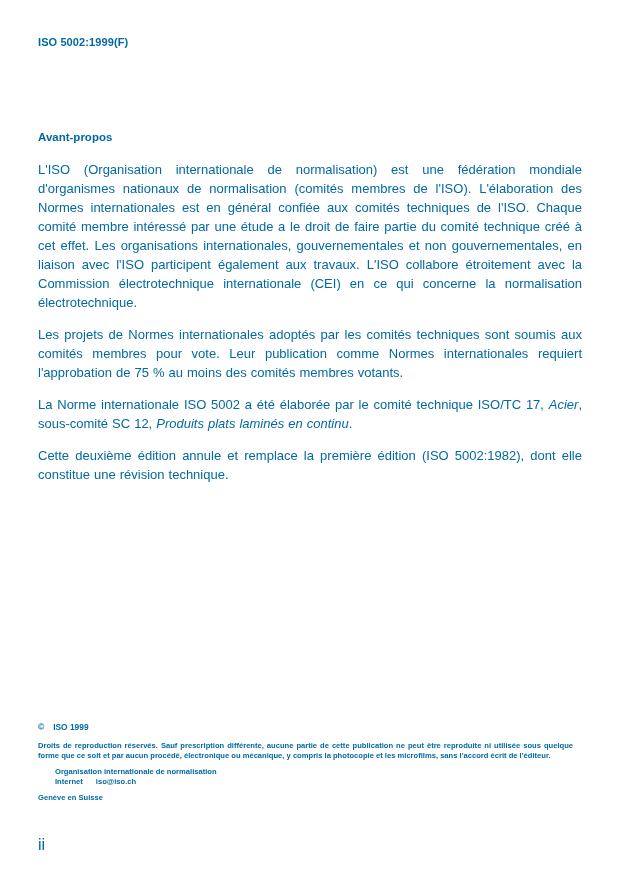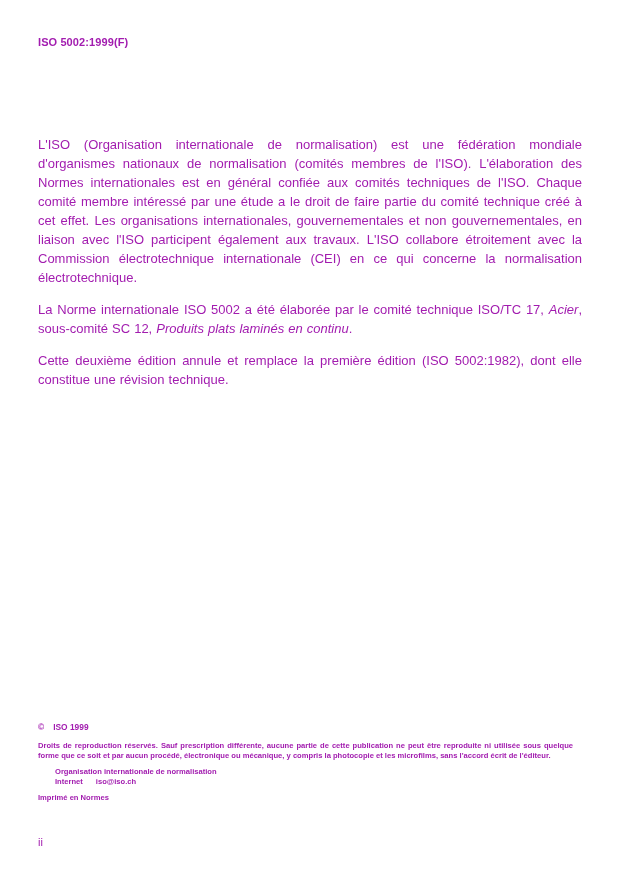--- a/index.html
+++ b/index.html
@@ -5,21 +5,21 @@
   html, body {
     margin: 0;
     padding: 0;
     background: #ffffff;
   }
   .page {
     position: relative;
     width: 619px;
     height: 877px;
     background: #ffffff;
-    color: #a21caf;
+    color: #0369a1;
     font-family: "Liberation Sans", sans-serif;
     overflow: hidden;
   }
   .doc-header {
     position: absolute;
     top: 36px;
     left: 38px;
     font-size: 11px;
     font-weight: bold;
     letter-spacing: 0.1px;
@@ -75,35 +75,37 @@
   .internet-label {
     margin-right: 13px;
   }
   .printed {
     margin-top: 4px;
   }
   .page-number {
     position: absolute;
     left: 38px;
     top: 836px;
-    font-size: 11px;
+    font-size: 16px;
   }
 </style>
 </head>
 <body>
 
 <div class="page">
 
   <div class="doc-header">ISO 5002:1999(F)</div>
 
   <div class="foreword">
+    <h2 class="foreword-title">Avant-propos</h2>
 
     <p>L'ISO (Organisation internationale de normalisation) est une fédération mondiale d'organismes nationaux de normalisation (comités membres de l'ISO). L'élaboration des Normes internationales est en général confiée aux comités techniques de l'ISO. Chaque comité membre intéressé par une étude a le droit de faire partie du comité technique créé à cet effet. Les organisations internationales, gouvernementales et non gouvernementales, en liaison avec l'ISO participent également aux travaux. L'ISO collabore étroitement avec la Commission électrotechnique internationale (CEI) en ce qui concerne la normalisation électrotechnique.</p>
 
 
+    <p>Les projets de Normes internationales adoptés par les comités techniques sont soumis aux comités membres pour vote. Leur publication comme Normes internationales requiert l'approbation de 75 % au moins des comités membres votants.</p>
 
     <p><span>La Norme internationale ISO 5002 a été élaborée par le comité technique ISO/TC 17, </span><i>Acier</i><span>, sous-comité SC 12, </span><i>Produits plats laminés en continu</i><span>.</span></p>
 
     <p>Cette deuxième édition annule et remplace la première édition (ISO 5002:1982), dont elle constitue une révision technique.</p>
   </div>
 
   <div class="footer">
 
     <div class="copyright-line">
       <span class="copyright-symbol">©</span><span>ISO 1999</span>
@@ -111,18 +113,18 @@
 
     <p class="rights">Droits de reproduction réservés. Sauf prescription différente, aucune partie de cette publication ne peut être reproduite ni utilisée sous quelque forme que ce soit et par aucun procédé, électronique ou mécanique, y compris la photocopie et les microfilms, sans l'accord écrit de l'éditeur.</p>
 
     <div class="address">
       <div class="address-line">Organisation internationale de normalisation</div>
       <div class="address-line">
         <span class="internet-label">Internet</span><span>iso@iso.ch</span>
       </div>
     </div>
 
-    <div class="printed">Imprimé en Normes</div>
+    <div class="printed">Genève en Suisse</div>
   </div>
 
   <div class="page-number">ii</div>
 
 </div>
 
 </body></html>

